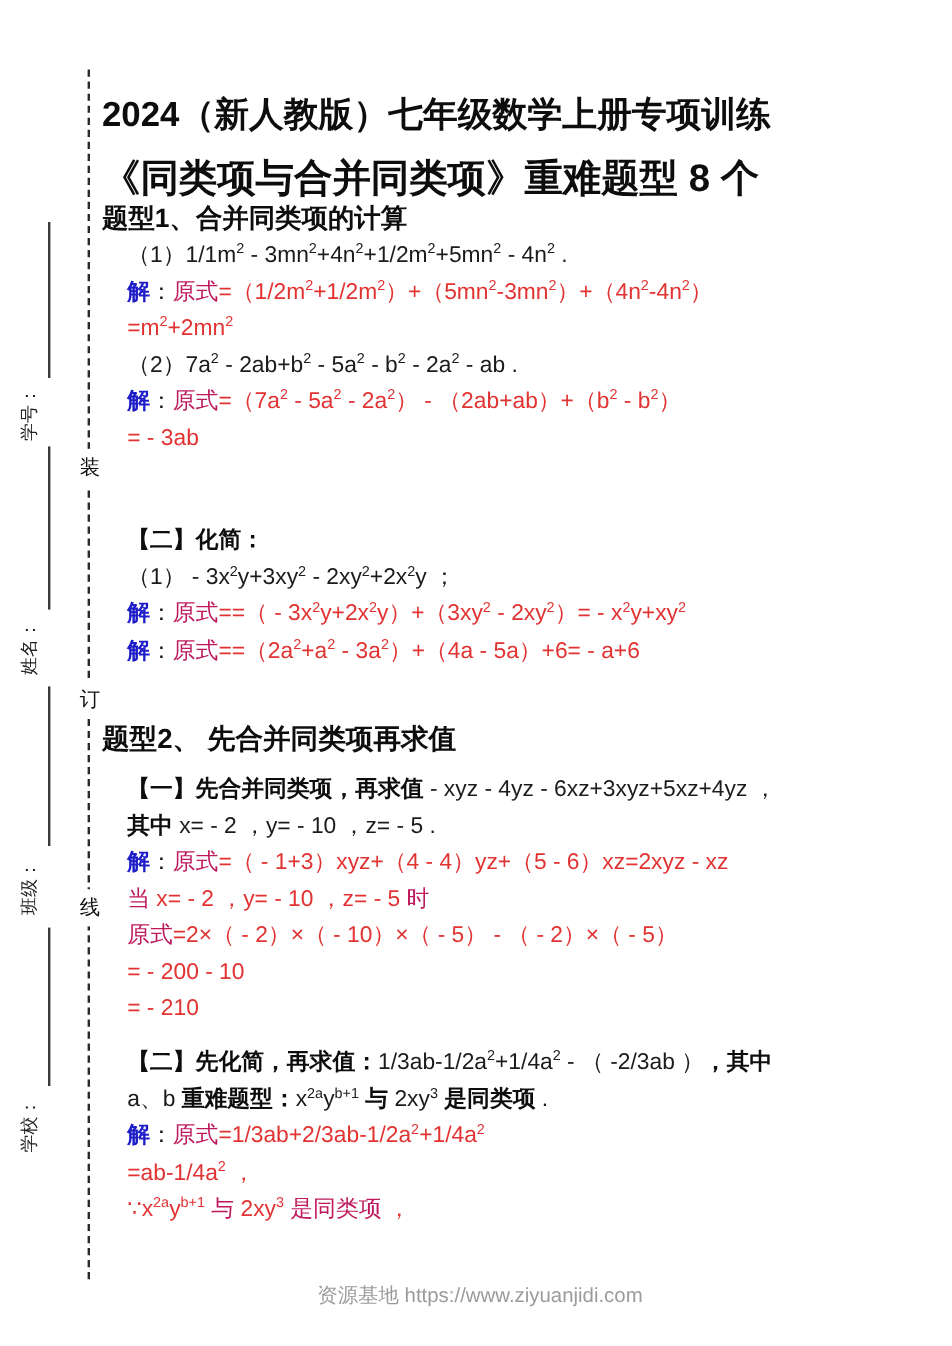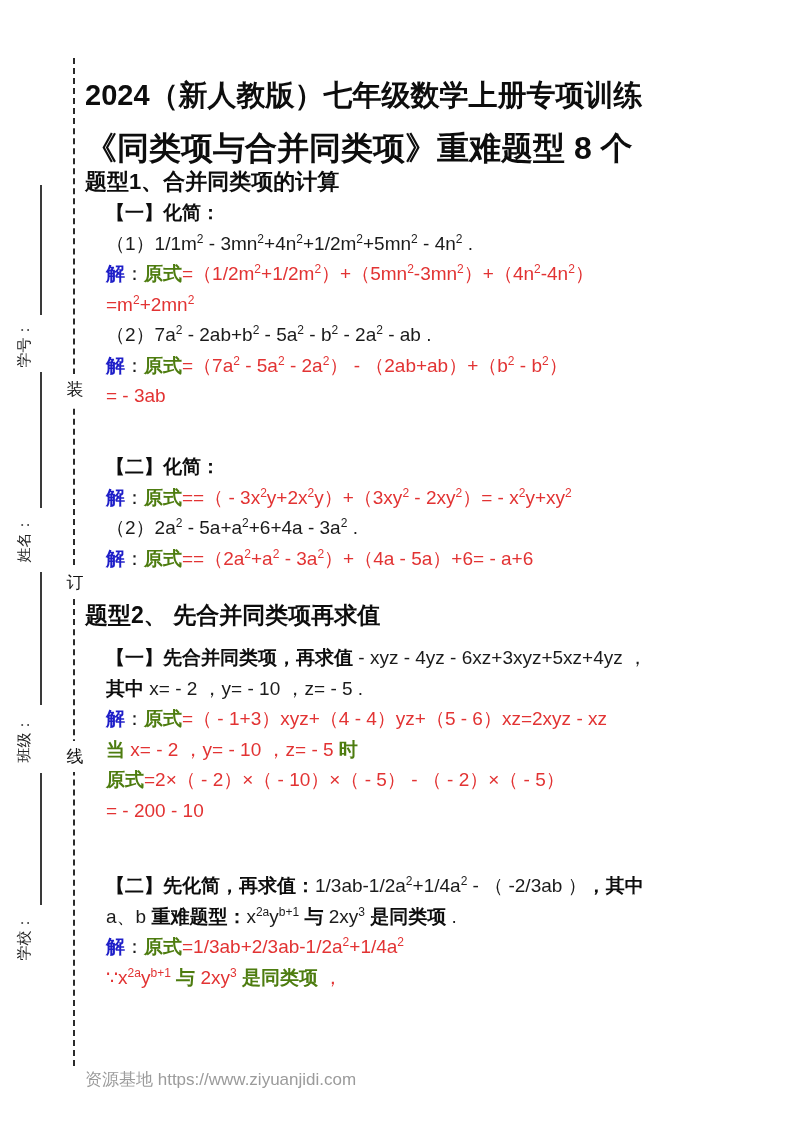--- a/index.html
+++ b/index.html
@@ -20,33 +20,33 @@
   }
   
   .title{position:absolute;left:85px;width:630px;text-align:left;font-weight:700;color:#0d0d0d;white-space:nowrap;}
   #t1{top:76px;font-size:29px;}
   #t2{top:127px;font-size:32px;}
   #t3{top:167px;font-size:22px;}
   #t4{top:600px;font-size:23px;}
   
   .block{position:absolute;left:106px;width:660px;}
   #s1{top:198px;}
-  #s2{top:452px;}
+  #s2{top:436px;}
   #s3{top:643px;}
   #s4{top:871px;}
   .line{line-height:30.5px;font-size:19px;white-space:nowrap;}
   .line sup{font-size:12px;line-height:0;}
   .k {color:#1b1b1b;}
   .kb{color:#0d0d0d;font-weight:700;}
   .r {color:#e23333;}
-  .rb{color:#4d7c0f;font-weight:700;}
+  .rb{color:#be185d;font-weight:400;}
   .bl{color:#1e1ec8;font-weight:700;}
   
   #footer{
-    position:absolute;left:85px;width:630px;top:1068px;
+    position:absolute;left:85px;width:630px;top:1068px;text-align:center;
     font-size:17px;color:#9b9b9b;white-space:nowrap;
   }
 </style>
 </head>
 <body>
 
 <div id="page">
 
   <div class="solidseg" style="top:185px;height:130px;"></div>
   <div class="solidseg" style="top:372px;height:136px;"></div>
@@ -62,44 +62,45 @@
   <div class="bindchar" style="top:374px;">装</div>
   <div class="bindchar" style="top:567px;">订</div>
   <div class="bindchar" style="top:741px;">线</div>
 
   <div class="title" id="t1">2024（新人教版）七年级数学上册专项训练</div>
   <div class="title" id="t2">《同类项与合并同类项》重难题型 8 个</div>
   <div class="title" id="t3">题型1、合并同类项的计算</div>
   <div class="title" id="t4">题型2、 先合并同类项再求值</div>
 
   <div class="block" id="s1">
-      <div class="line"><span class="kb">【一】化简：</span></div>
       <div class="line"><span class="k">（1）1/1m</span><sup class="k">2</sup><span class="k"> - 3mn</span><sup class="k">2</sup><span class="k">+4n</span><sup class="k">2</sup><span class="k">+1/2m</span><sup class="k">2</sup><span class="k">+5mn</span><sup class="k">2</sup><span class="k"> - 4n</span><sup class="k">2</sup><span class="k"> .</span></div>
       <div class="line"><span class="bl">解</span><span class="k">：</span><span class="rb">原式</span><span class="r">=（1/2m</span><sup class="r">2</sup><span class="r">+1/2m</span><sup class="r">2</sup><span class="r">）+（5mn</span><sup class="r">2</sup><span class="r">-3mn</span><sup class="r">2</sup><span class="r">）+（4n</span><sup class="r">2</sup><span class="r">-4n</span><sup class="r">2</sup><span class="r">）</span></div>
       <div class="line"><span class="r">=m</span><sup class="r">2</sup><span class="r">+2mn</span><sup class="r">2</sup></div>
       <div class="line"><span class="k">（2）7a</span><sup class="k">2</sup><span class="k"> - 2ab+b</span><sup class="k">2</sup><span class="k"> - 5a</span><sup class="k">2</sup><span class="k"> - b</span><sup class="k">2</sup><span class="k"> - 2a</span><sup class="k">2</sup><span class="k"> - ab .</span></div>
       <div class="line"><span class="bl">解</span><span class="k">：</span><span class="rb">原式</span><span class="r">=（7a</span><sup class="r">2</sup><span class="r"> - 5a</span><sup class="r">2</sup><span class="r"> - 2a</span><sup class="r">2</sup><span class="r">） - （2ab+ab）+（b</span><sup class="r">2</sup><span class="r"> - b</span><sup class="r">2</sup><span class="r">）</span></div>
       <div class="line"><span class="r">= - 3ab</span></div>
     </div>
   <div class="block" id="s2">
       <div class="line"><span class="kb">【二】化简：</span></div>
+      <div class="line"><span class="k">（1） - 3x</span><sup class="k">2</sup><span class="k">y+3xy</span><sup class="k">2</sup><span class="k"> - 2xy</span><sup class="k">2</sup><span class="k">+2x</span><sup class="k">2</sup><span class="k">y ；</span></div>
       <div class="line"><span class="bl">解</span><span class="k">：</span><span class="rb">原式</span><span class="r">==（ - 3x</span><sup class="r">2</sup><span class="r">y+2x</span><sup class="r">2</sup><span class="r">y）+（3xy</span><sup class="r">2</sup><span class="r"> - 2xy</span><sup class="r">2</sup><span class="r">）= - x</span><sup class="r">2</sup><span class="r">y+xy</span><sup class="r">2</sup></div>
-      <div class="line"><span class="k">（2）2a</span><sup class="k">2</sup><span class="k"> - 5a+a</span><sup class="k">2</sup><span class="k">+6+4a - 3a</span><sup class="k">2</sup><span class="k"> .</span></div>
       <div class="line"><span class="bl">解</span><span class="k">：</span><span class="rb">原式</span><span class="r">==（2a</span><sup class="r">2</sup><span class="r">+a</span><sup class="r">2</sup><span class="r"> - 3a</span><sup class="r">2</sup><span class="r">）+（4a - 5a）+6= - a+6</span></div>
     </div>
   <div class="block" id="s3">
       <div class="line"><span class="kb">【一】先合并同类项，再求值</span><span class="k"> - xyz - 4yz - 6xz+3xyz+5xz+4yz ，</span></div>
       <div class="line"><span class="kb">其中 </span><span class="k">x= - 2 ，y= - 10 ，z= - 5 .</span></div>
       <div class="line"><span class="bl">解</span><span class="k">：</span><span class="rb">原式</span><span class="r">=（ - 1+3）xyz+（4 - 4）yz+（5 - 6）xz=2xyz - xz</span></div>
       <div class="line"><span class="rb">当 </span><span class="r">x= - 2 ，y= - 10 ，z= - 5 </span><span class="rb">时</span></div>
       <div class="line"><span class="rb">原式</span><span class="r">=2×（ - 2）×（ - 10）×（ - 5） - （ - 2）×（ - 5）</span></div>
       <div class="line"><span class="r">= - 200 - 10</span></div>
+      <div class="line"><span class="r">= - 210</span></div>
     </div>
   <div class="block" id="s4">
       <div class="line"><span class="kb">【二】先化简，再求值：</span><span class="k">1/3ab-1/2a</span><sup class="k">2</sup><span class="k">+1/4a</span><sup class="k">2</sup><span class="k"> - （ -2/3ab ）</span><span class="kb">，其中</span></div>
       <div class="line"><span class="k">a、b </span><span class="kb">重难题型：</span><span class="k">x</span><sup class="k">2a</sup><span class="k">y</span><sup class="k">b+1</sup><span class="k"> </span><span class="kb">与 </span><span class="k">2xy</span><sup class="k">3</sup><span class="k"> </span><span class="kb">是同类项</span><span class="k"> .</span></div>
       <div class="line"><span class="bl">解</span><span class="k">：</span><span class="rb">原式</span><span class="r">=1/3ab+2/3ab-1/2a</span><sup class="r">2</sup><span class="r">+1/4a</span><sup class="r">2</sup></div>
+      <div class="line"><span class="r">=ab-1/4a</span><sup class="r">2</sup><span class="r"> ，</span></div>
       <div class="line"><span class="r">∵x</span><sup class="r">2a</sup><span class="r">y</span><sup class="r">b+1</sup><span class="r"> </span><span class="rb">与 </span><span class="r">2xy</span><sup class="r">3</sup><span class="r"> </span><span class="rb">是同类项 </span><span class="r">，</span></div>
     </div>
 
   <div id="footer">资源基地 https://www.ziyuanjidi.com</div>
 
 </div>
 
 </body></html>

